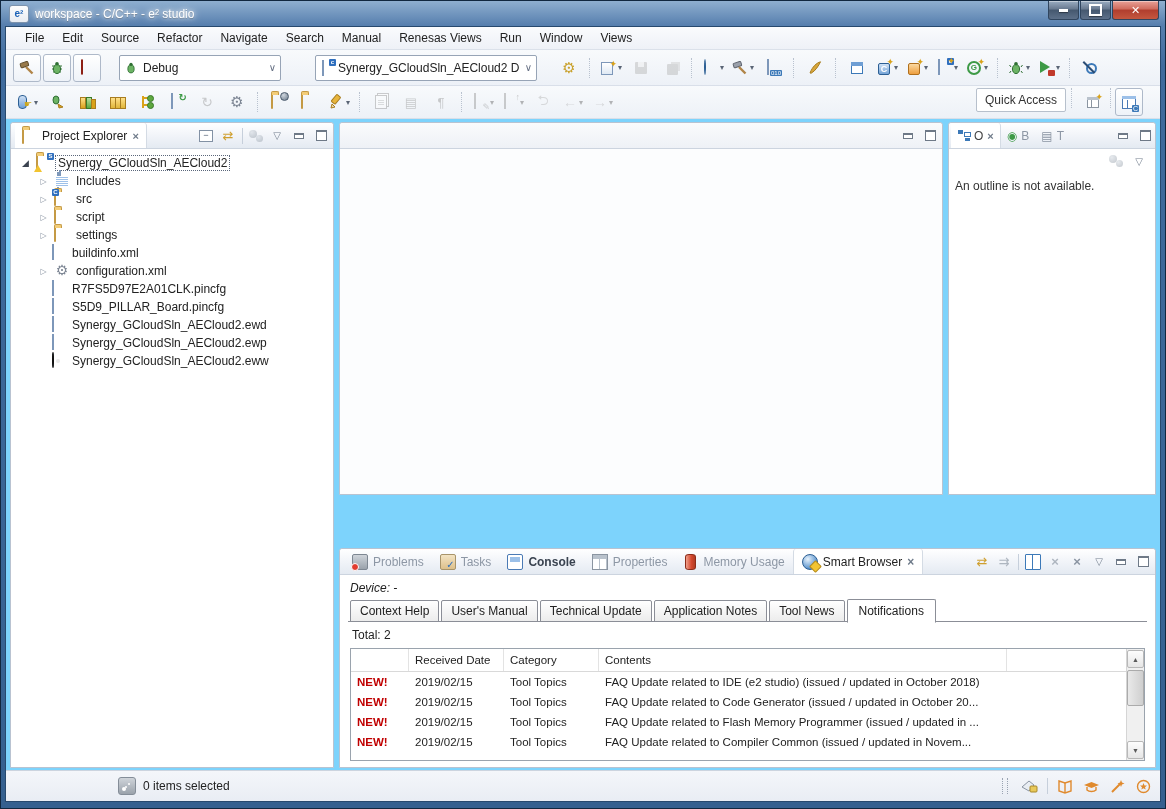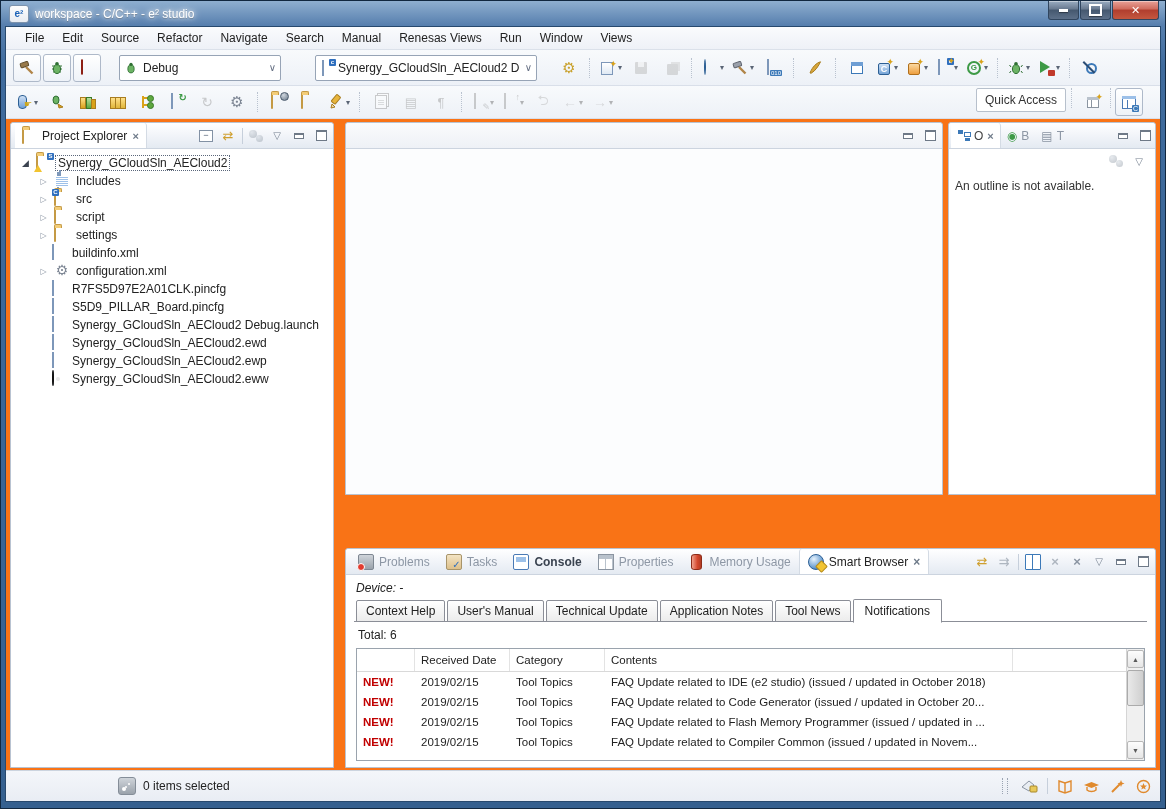--- a/index.html
+++ b/index.html
@@ -45,21 +45,21 @@
   .ovl{position:absolute;width:7px;height:7px;font-size:6px;line-height:7px;text-align:center;}
   .ovl-c{right:-2px;top:-2px;background:#2f6fbe;color:#fff;border-radius:1px;font-weight:bold;}
   .ovl-warn{left:-2px;bottom:-1px;width:0;height:0;border-left:4px solid transparent;border-right:4px solid transparent;border-bottom:7px solid #f2c431;}
   .ic-docs{width:10px;height:12px;margin:2px 3px;background:#fff;border:1px solid #7d97b9;box-shadow:2px -2px 0 -1px #fff,2px -2px 0 0 #7d97b9;}
   .ic-docs::after{content:"";position:absolute;inset:3px 2px 2px 2px;background:repeating-linear-gradient(#fff 0 1px,#9fc1e8 1px 2px);}
   .glyph{display:inline-block;text-align:center;}
   .gold{color:#cf9f2f;}
   .gray{color:#8a94a2;}
   .disg{color:#aeb6c0;}
   
-  .workspace{flex:1;min-height:0;display:flex;padding:3px 4px 2px 4px;gap:11px;background:#f97316;}
+  .workspace{flex:1;min-height:0;display:flex;padding:3px 4px 2px 4px;gap:5px;background:#7dd3fc;}
   .panel{background:#fff;border:1px solid #b9c3d1;border-radius:3px 3px 0 0;display:flex;flex-direction:column;min-width:0;min-height:0;}
   .phead{height:25px;display:flex;align-items:center;background:linear-gradient(#ffffff,#f0f3f8 55%,#e4eaf2);border-bottom:1px solid #ccd4df;border-radius:3px 3px 0 0;padding:0 4px;flex:none;}
   .ptab{height:25px;display:flex;align-items:center;gap:5px;padding:0 7px;background:#fff;border-right:1px solid #d4dbe4;border-radius:3px 3px 0 0;}
   .ptab .close{color:#6e7a89;font-size:11px;font-weight:bold;}
   .phead-tools{margin-left:auto;display:flex;align-items:center;gap:6px;color:#75808f;}
   .mini{width:16px;height:16px;display:flex;align-items:center;justify-content:center;font-size:10px;}
   .mm-bar{width:8px;height:3px;border:1px solid #6e7987;border-width:1px;background:#fff;border-top:2px solid #6e7987;}
   .mm-box{width:9px;height:8px;border:1px solid #6e7987;border-top:2px solid #6e7987;background:#fff;}
   .collapse-all{width:12px;height:10px;border:1px solid #8291a4;background:#fff;font-size:9px;line-height:8px;text-align:center;color:#4a5a70;}
   .dots2{width:14px;height:12px;position:relative;opacity:.5;}
@@ -494,24 +494,20 @@
           <div class="titem" style="padding-left:37px">
             <span class="ic"><span class="ic-file"></span></span>
             <span class="tlabel">R7FS5D97E2A01CLK.pincfg</span>
           </div>
           <div class="titem" style="padding-left:37px">
             <span class="ic"><span class="ic-file"></span></span>
             <span class="tlabel">S5D9_PILLAR_Board.pincfg</span>
           </div>
           <div class="titem" style="padding-left:37px">
             <span class="ic"><span class="ic-file"></span></span>
-            <span class="tlabel">Synergy_GCloudSln_AECloud2 Debug.launch</span>
-          </div>
-          <div class="titem" style="padding-left:37px">
-            <span class="ic"><span class="ic-file"></span></span>
             <span class="tlabel">Synergy_GCloudSln_AECloud2.ewd</span>
           </div>
           <div class="titem" style="padding-left:37px">
             <span class="ic"><span class="ic-file"></span></span>
             <span class="tlabel">Synergy_GCloudSln_AECloud2.ewp</span>
           </div>
           <div class="titem" style="padding-left:37px">
             <span class="ic"><span class="ic-eww"></span></span>
             <span class="tlabel">Synergy_GCloudSln_AECloud2.eww</span>
           </div>
@@ -617,21 +613,21 @@
             <div class="device">Device: -</div>
             <div class="subtabs">
               <span class="stab">Context Help</span>
               <span class="stab">User's Manual</span>
               <span class="stab">Technical Update</span>
               <span class="stab">Application Notes</span>
               <span class="stab">Tool News</span>
               <span class="stab active">Notifications</span>
             </div>
             <div class="tabpage">
-              <div class="total">Total: 6</div>
+              <div class="total">Total: 2</div>
               <div class="ntable">
                 <div class="trow head">
                   <span class="cell"></span>
                   <span class="cell">Received Date</span>
                   <span class="cell">Category</span>
                   <span class="cell">Contents</span>
                   <span class="cell"></span>
                 </div>
                 <div class="trow">
                   <span class="cell badge">NEW!</span>

